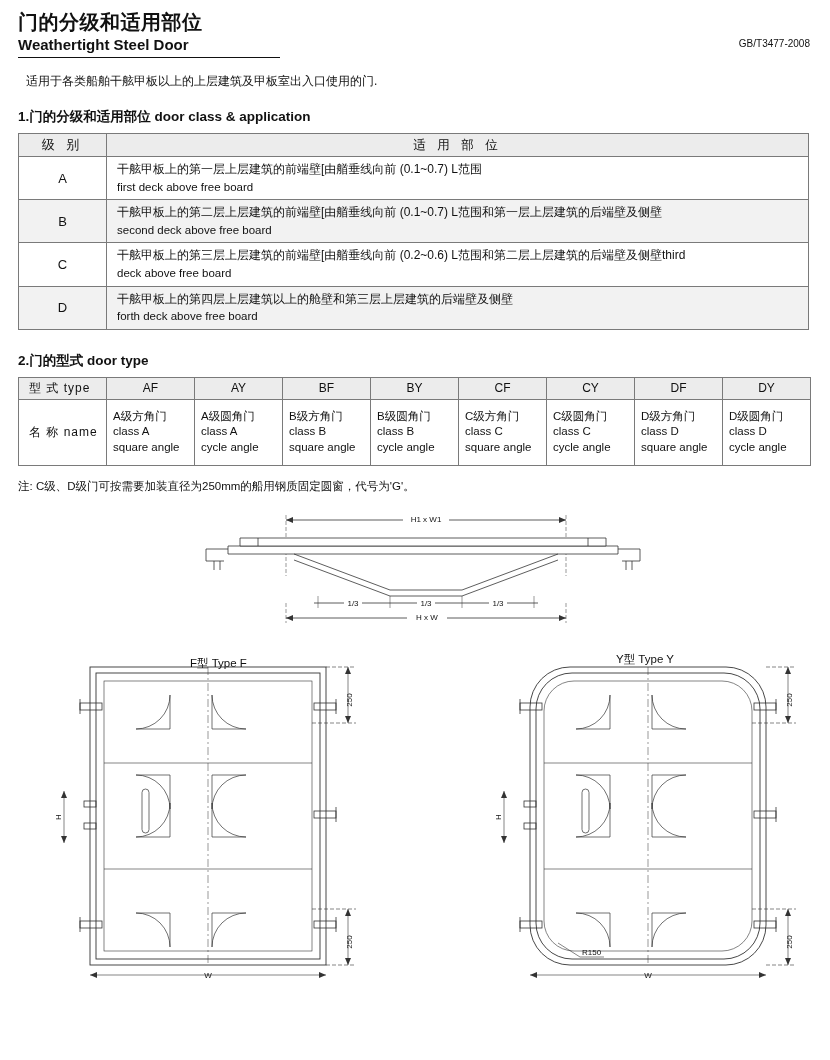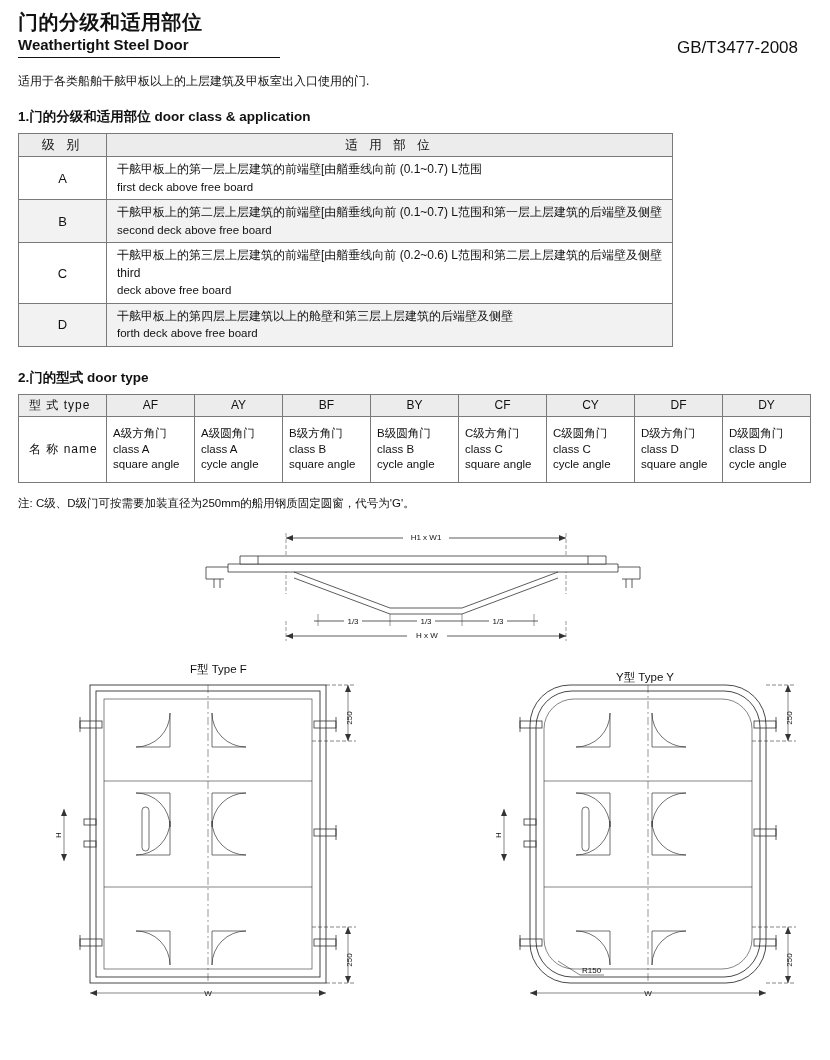--- a/index.html
+++ b/index.html
@@ -30,44 +30,44 @@
     line-height: 1.25;
     margin-top: 1px;
   }
   .hdr-rule {
     width: 262px;
     border-bottom: 1.6px solid #111;
     margin-top: 2px;
   }
   .hdr-std {
     position: absolute;
-    right: 14px;
+    right: 2px;
     top: 28px;
-    font-size: 17px;
+    font-size: 10px;
   }
   .intro {
     margin-top: 14px;
     font-size: 12.5px;
     line-height: 1.55;
   }
-  .intro div:first-child { font-size: 12.5px; }
+  .intro div:first-child { font-size: 12.5px; margin-left: 8px; }
   .intro div:last-child { font-size: 12px; }
 
   
   .sec-h {
     font-size: 13.5px;
     font-weight: bold;
     margin: 18px 0 7px 0;
   }
   .sec-h.two { margin-top: 22px; }
 
   
   table { border-collapse: collapse; }
   .t1 {
-    width: 655px;
+    width: 791px;
     table-layout: fixed;
     font-size: 12px;
   }
   .t1 th, .t1 td {
     border: 1px solid #7a7a7a;
     vertical-align: middle;
   }
   .t1 thead th {
     background: #ececec;
     height: 23px;
@@ -290,21 +290,21 @@
         <text x="335" y="102">1/3</text>
         <rect x="399" y="93" width="18" height="11" fill="#fff"></rect>
         <text x="408" y="102">1/3</text>
         <rect x="471" y="93" width="18" height="11" fill="#fff"></rect>
         <text x="480" y="102">1/3</text>
         <rect x="389" y="107" width="40" height="11" fill="#fff"></rect>
         <text x="409" y="116">H x W</text>
       </g>
     </svg>
 
-    <div class="label-f" style="left:172px; top:140px;">F型  Type F</div>
+    <div class="label-f" style="left:172px; top:152px;">F型  Type F</div>
     <div class="label-y" style="left:598px; top:148px;">Y型  Type Y</div>
 
     <svg width="793" height="330" viewBox="0 0 793 330" style="margin-top:22px">
 
       <g stroke="#333" fill="none" stroke-width="0.9">
         <rect x="72" y="16" width="236" height="298"></rect>
         <rect x="78" y="22" width="224" height="286"></rect>
         <rect x="86" y="30" width="208" height="270" stroke-width="0.6"></rect>
 
         <line x1="86" y1="112" x2="294" y2="112" stroke-width="0.6"></line>

